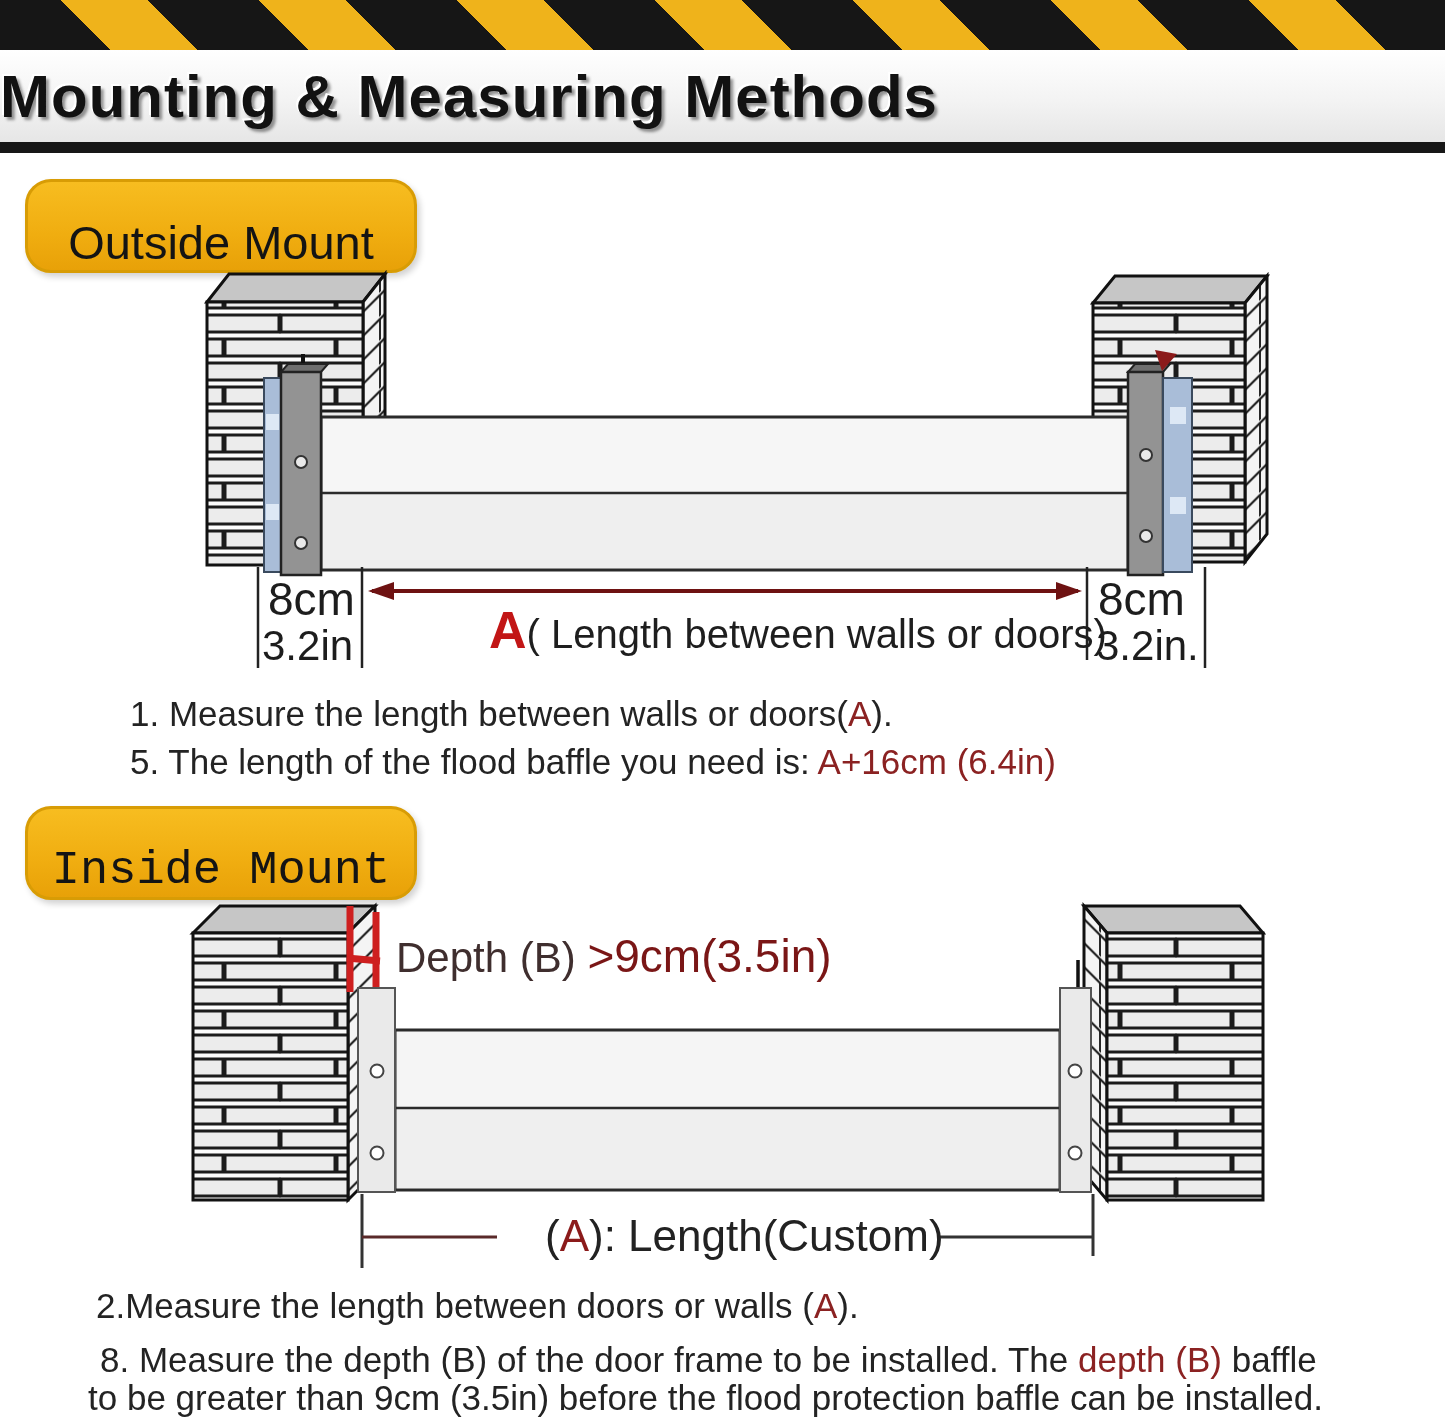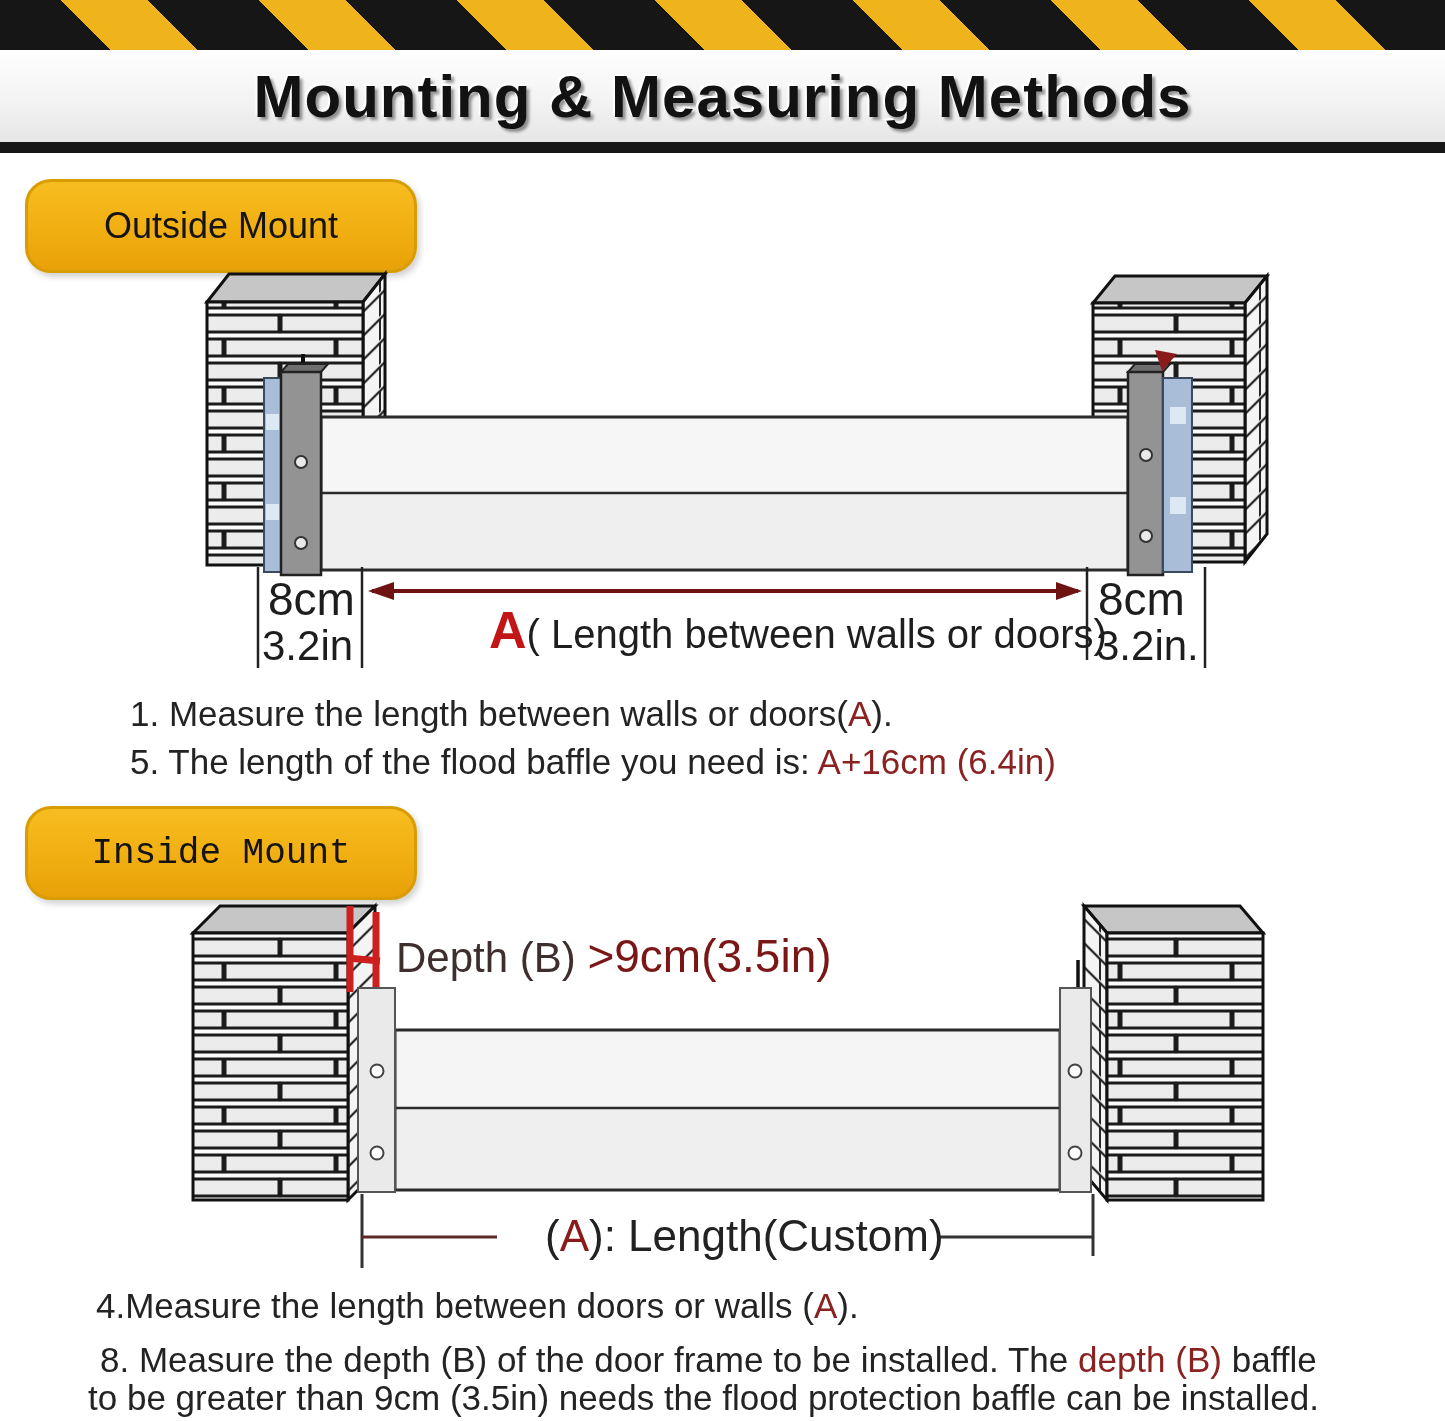--- a/index.html
+++ b/index.html
@@ -4,31 +4,31 @@
 <style>
   html,body{margin:0;padding:0;}
   body{width:1445px;height:1421px;position:relative;background:#ffffff;
        font-family:"Liberation Sans", sans-serif;overflow:hidden;}
 
   
   .hazard{position:absolute;top:0;left:0;width:1445px;height:50px;
           background:repeating-linear-gradient(45deg,#161616 0 78px,#EFB31B 78px 140px);}
   .titleband{position:absolute;top:50px;left:0;width:1445px;height:92px;
              background:linear-gradient(180deg,#ffffff 0%,#f3f3f3 55%,#e6e6e6 100%);
-             display:flex;align-items:center;justify-content:center;}
+             display:flex;align-items:center;justify-content:flex-start;}
   .pagetitle{font-size:60px;font-weight:bold;color:#121212;letter-spacing:1px;
              text-shadow:-2px -2px 0 #ffffff, 3px 3px 3px rgba(0,0,0,.40);}
   .blackbar{position:absolute;top:142px;left:0;width:1445px;height:11px;background:#171717;}
 
   
   .badge{position:absolute;left:25px;width:386px;height:88px;border-radius:26px;
          background:linear-gradient(180deg,#f7bd20 0%,#f0ad10 60%,#e8a108 100%);
          border:3px solid #d89c05;box-shadow:3px 4px 6px rgba(0,0,0,.18);
-         display:flex;align-items:center;justify-content:center;
-         font-size:36px;color:#141414;}
+         display:flex;align-items:flex-end;justify-content:center;
+         font-size:47px;color:#141414;}
   #badge-outside{top:179px;}
   #badge-inside{top:806px;font-family:Liberation Mono, monospace;}
 
   
   .diag{position:absolute;left:0;}
   svg text{font-family:"Liberation Sans", sans-serif;}
 
   
   .step{position:absolute;margin:0;font-size:35px;color:#232323;white-space:nowrap;}
   .red-part{color:#8b2222;}
@@ -189,15 +189,15 @@
   <g>
     <line x1="362" y1="1194" x2="362" y2="1268" stroke="#333" stroke-width="3"></line>
     <line x1="362" y1="1237" x2="497" y2="1237" stroke="#5a2a2a" stroke-width="3"></line>
     <line x1="938" y1="1237" x2="1093" y2="1237" stroke="#333" stroke-width="3"></line>
     <line x1="1093" y1="1194" x2="1093" y2="1256" stroke="#333" stroke-width="3"></line>
   </g>
 
   <text x="545" y="1251"><tspan font-size="44" fill="#222">(</tspan><tspan font-size="44" fill="#8b1a1a">A</tspan><tspan font-size="44" fill="#222">): Length(Custom)</tspan></text>
 </svg>
 
-<p class="step" style="left:96px;top:1286px"><span>4.Measure the length between doors or walls (</span><span class="red-part">A</span><span>).</span></p>
+<p class="step" style="left:96px;top:1286px"><span>2.Measure the length between doors or walls (</span><span class="red-part">A</span><span>).</span></p>
 <p class="step" style="left:100px;top:1340px"><span>8. Measure the depth (B) of the door frame to be installed. The </span><span class="red-part">depth (B)</span><span> baffle</span></p>
-<p class="step" style="left:88px;top:1378px"><span>to be greater than 9cm (3.5in) needs the flood protection baffle can be installed.</span></p>
+<p class="step" style="left:88px;top:1378px"><span>to be greater than 9cm (3.5in) before the flood protection baffle can be installed.</span></p>
 
 </body></html>

